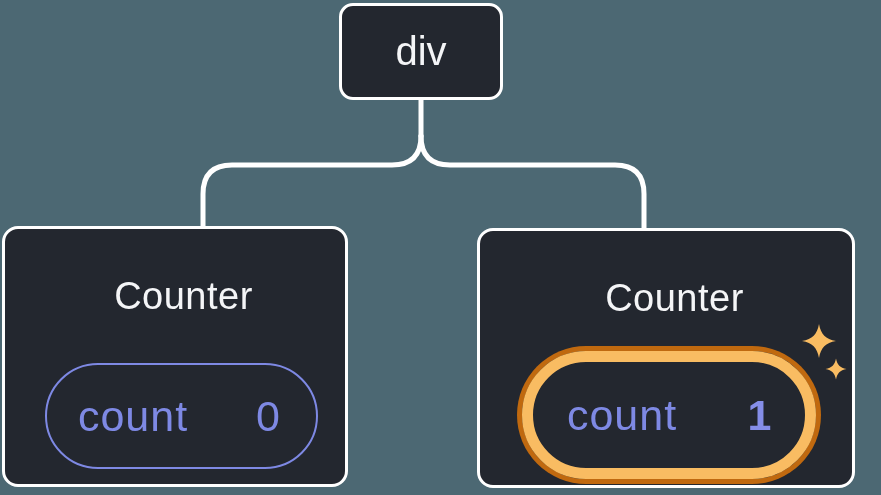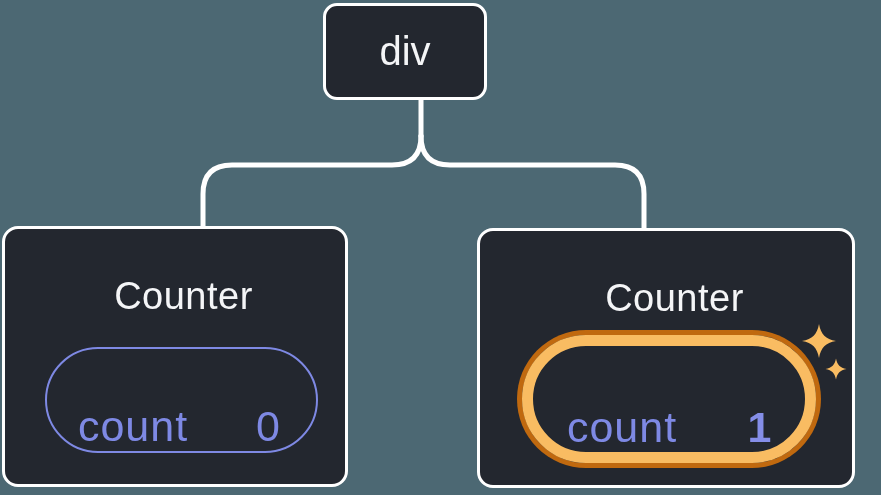--- a/index.html
+++ b/index.html
@@ -17,38 +17,38 @@
     position:absolute;left:0;top:0;width:881px;height:495px;
     pointer-events:none;
   }
   .node{
     position:absolute;
     background:#23272F;
     border:3.5px solid #FFFFFF;
     box-sizing:border-box;
   }
   .root-node{
-    left:323px;top:3px;width:164px;height:97px;
+    left:339px;top:3px;width:164px;height:97px;
     border-radius:14px;
     display:flex;align-items:center;justify-content:center;
     color:#F4F5F7;font-size:40px;font-weight:500;text-align:center;
   }
   .counter-node{border-radius:16px;}
   .counter-left{left:2px;top:226px;width:346px;height:261px;}
   .counter-right{left:477px;top:228px;width:378px;height:260px;}
   .counter-title{
     position:absolute;left:17px;right:0;top:46px;
     text-align:center;
     color:#F4F5F7;font-size:38px;font-weight:500;
     letter-spacing:0.5px;
   }
   .pill{
     position:absolute;
     box-sizing:border-box;
-    display:flex;align-items:flex-end;
+    display:flex;align-items:center;margin-top:16px;
   }
   .pill-plain{
     left:40px;top:118px;width:273px;height:106px;
     border:2px solid #7E89E4;
     border-radius:53px;
   }
   .pill-highlight{
     left:42px;top:104px;width:294px;height:128px;
     border:11px solid #F9BC62;
     border-radius:64px;

